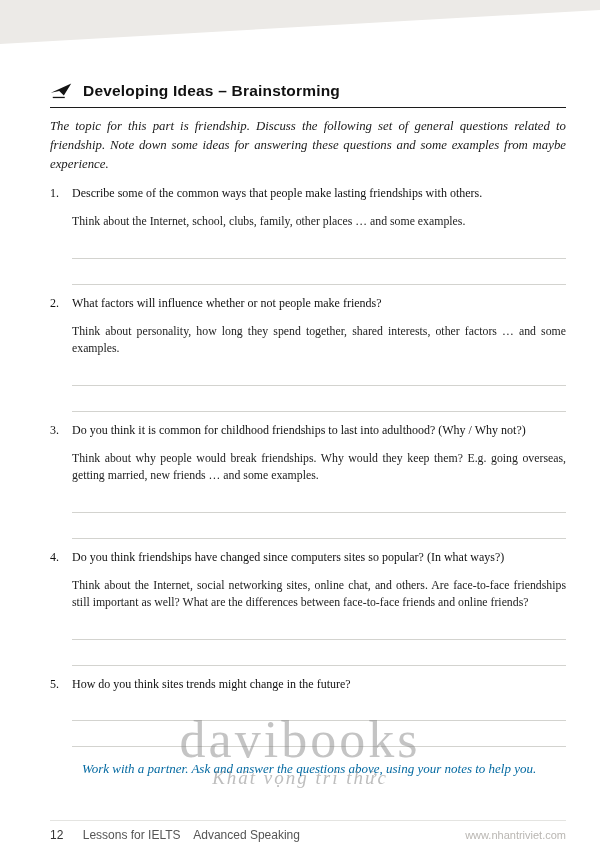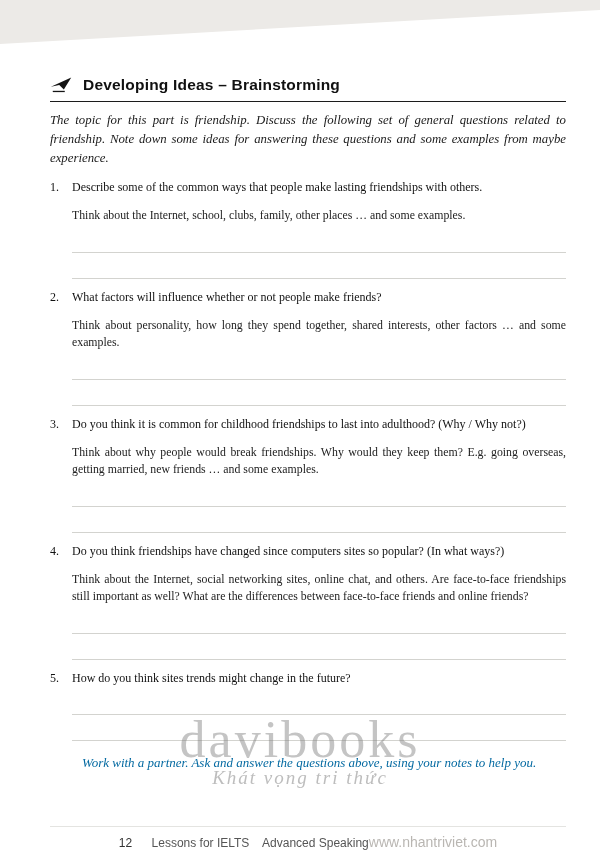--- a/index.html
+++ b/index.html
@@ -14,21 +14,21 @@
   }
   
   .scan-top {
     position:absolute; top:0; left:0;
     width:100%; height:46px;
     background:#eceae7;
     clip-path:polygon(0 0, 100% 0, 100% 10px, 0 44px);
   }
   .content {
     position:absolute;
-    top:76px; left:50px; right:34px;
+    top:82px; left:50px; right:34px;
   }
   .section-header {
     display:flex; align-items:center; gap:9px;
     border-bottom:1.6px solid #1c1c1c;
     padding-bottom:7px;
   }
   .section-header .icon svg { width:24px; height:18px; display:block; }
   .section-title {
     font-family:"Liberation Sans", sans-serif;
     font-size:15.5px; font-weight:bold; color:#111;
@@ -69,29 +69,29 @@
     color:rgba(125,125,125,0.45);
     letter-spacing:3px;
   }
   .wm-sub {
     margin-top:1px;
     font-size:19px; font-style:italic;
     color:rgba(135,135,135,0.55);
     letter-spacing:2px;
   }
   .footer {
-    position:absolute; left:50px; right:34px; bottom:2px;
-    display:flex; justify-content:center; align-items:baseline;
+    position:absolute; left:50px; right:34px; bottom:10px;
+    display:flex; justify-content:space-between; align-items:baseline;
     border-top:1px solid #e4e4e1; padding-top:7px;
     font-family:"Liberation Sans", sans-serif;
   }
   .footer-left { font-size:12px; color:#555; }
   .page-num { color:#333; margin-right:16px; }
   .series { margin-right:10px; }
-  .website { font-size:14px; color:#b9b6b2; }
+  .website { font-size:11px; color:#b9b6b2; }
 </style>
 </head>
 <body>
 
 <div class="page">
   <div class="scan-top"></div>
 
   <div class="content">
 
     <div class="section-header">

